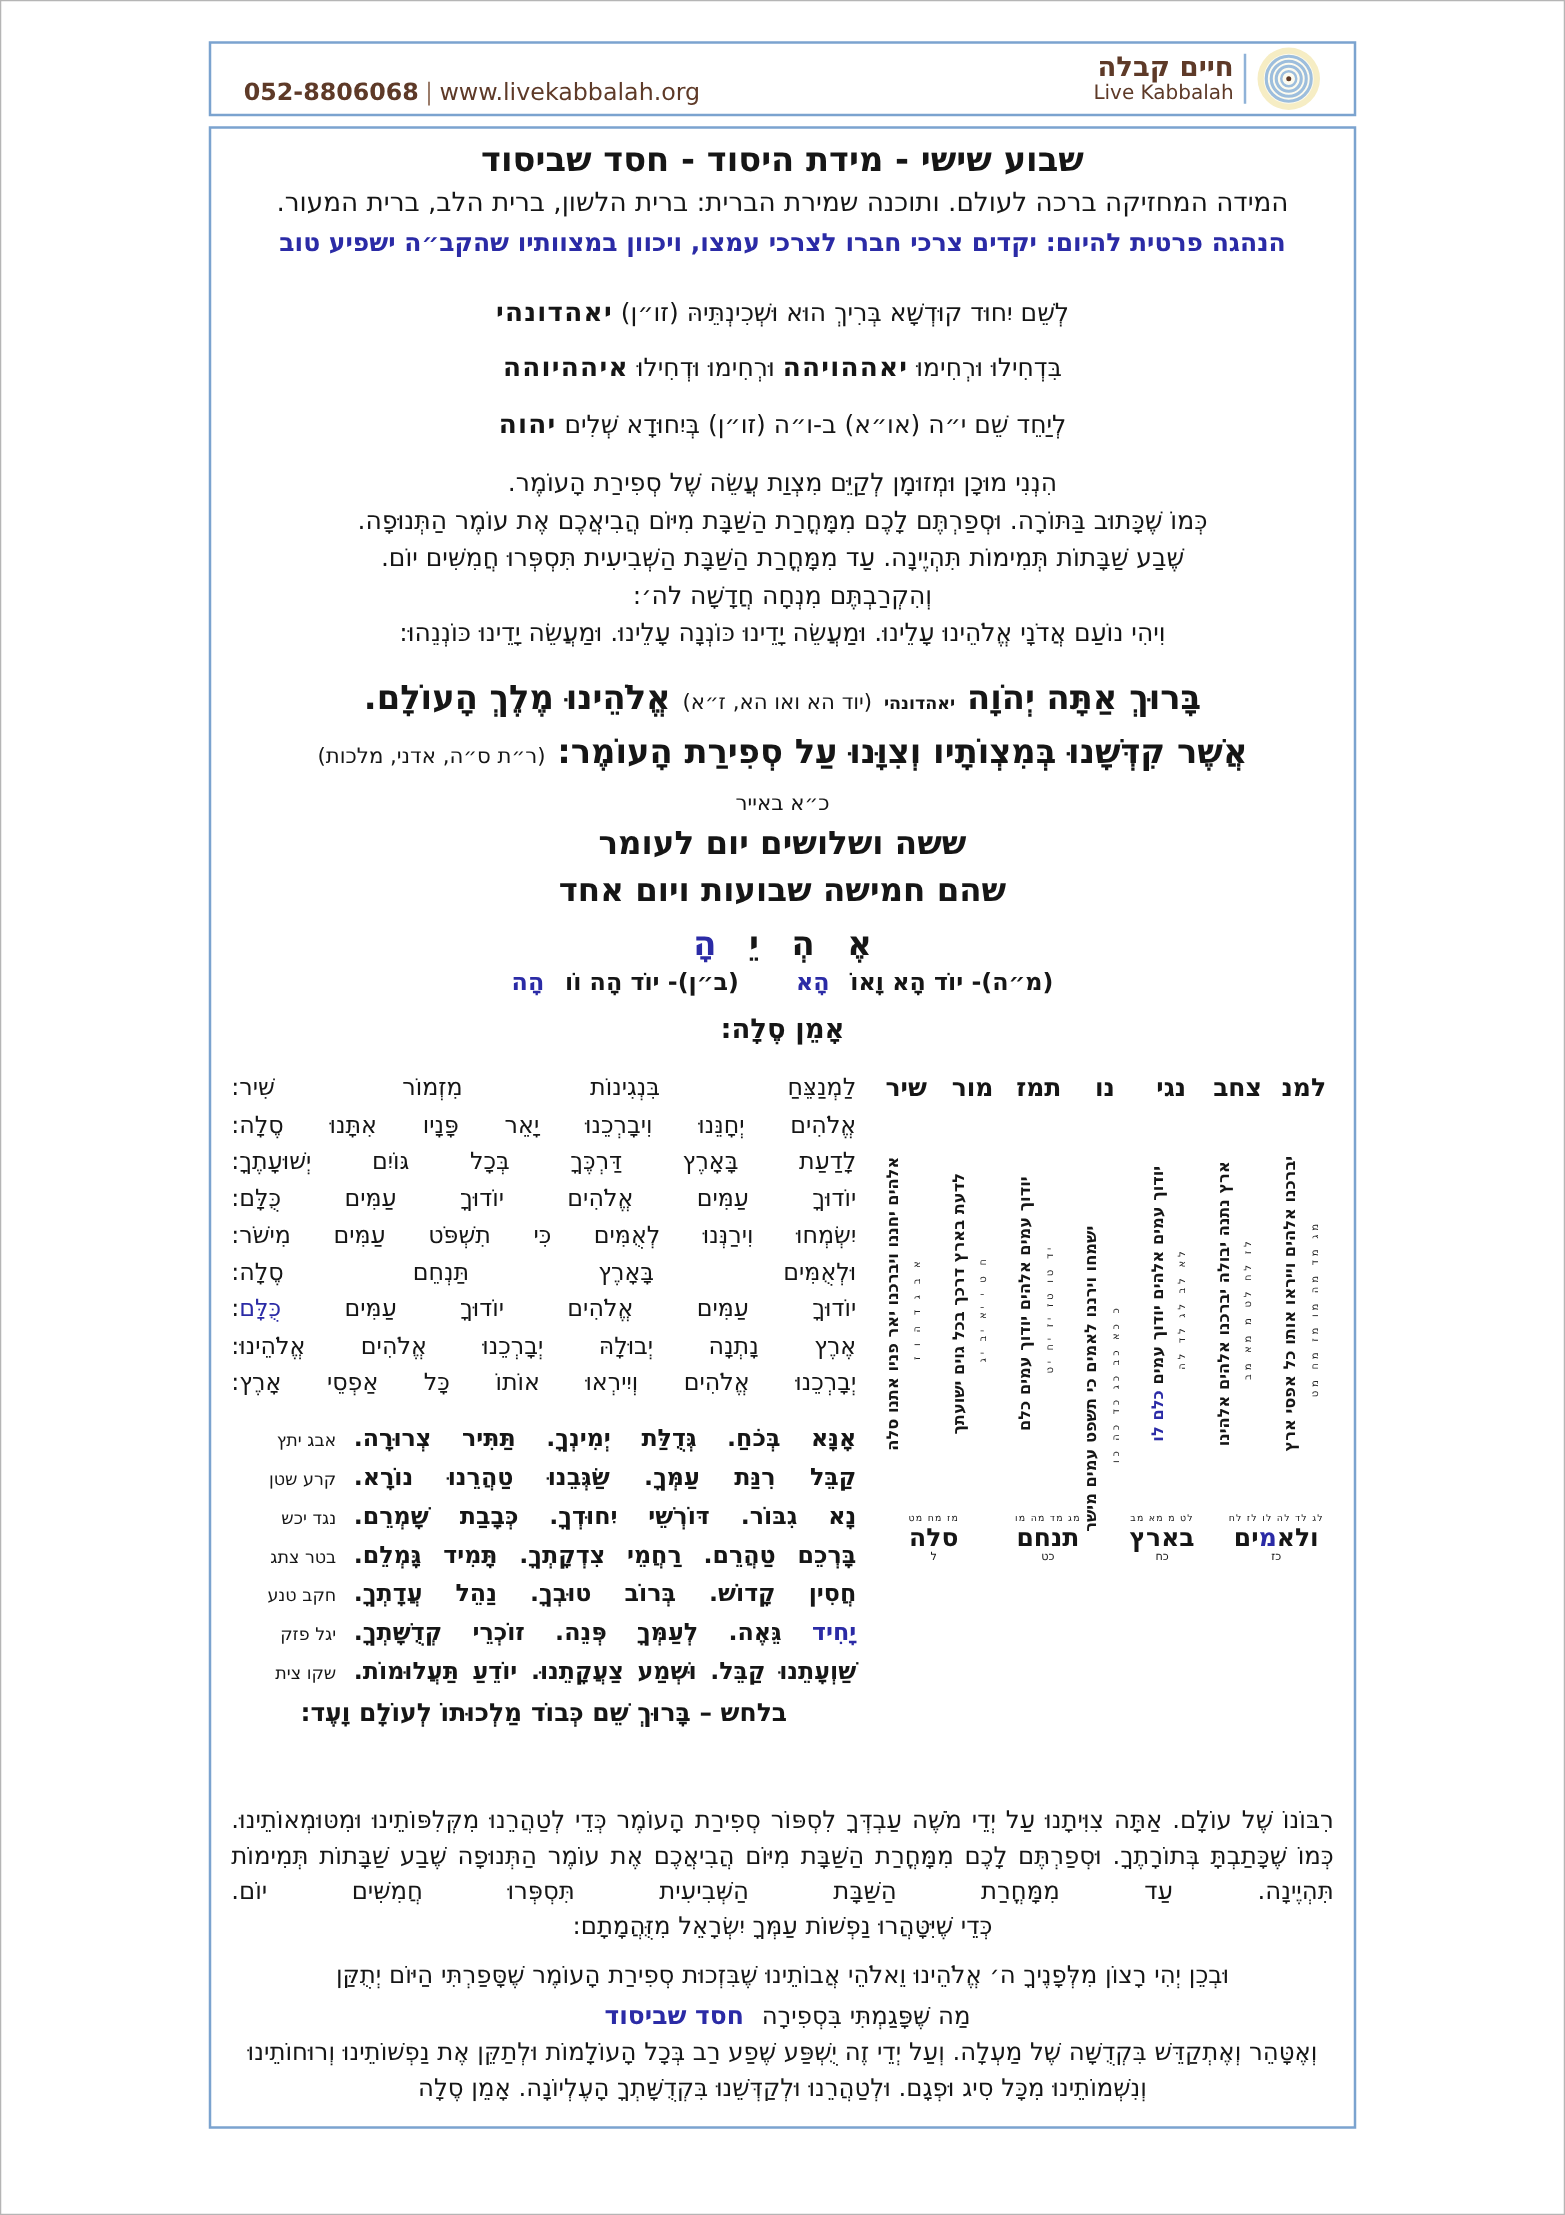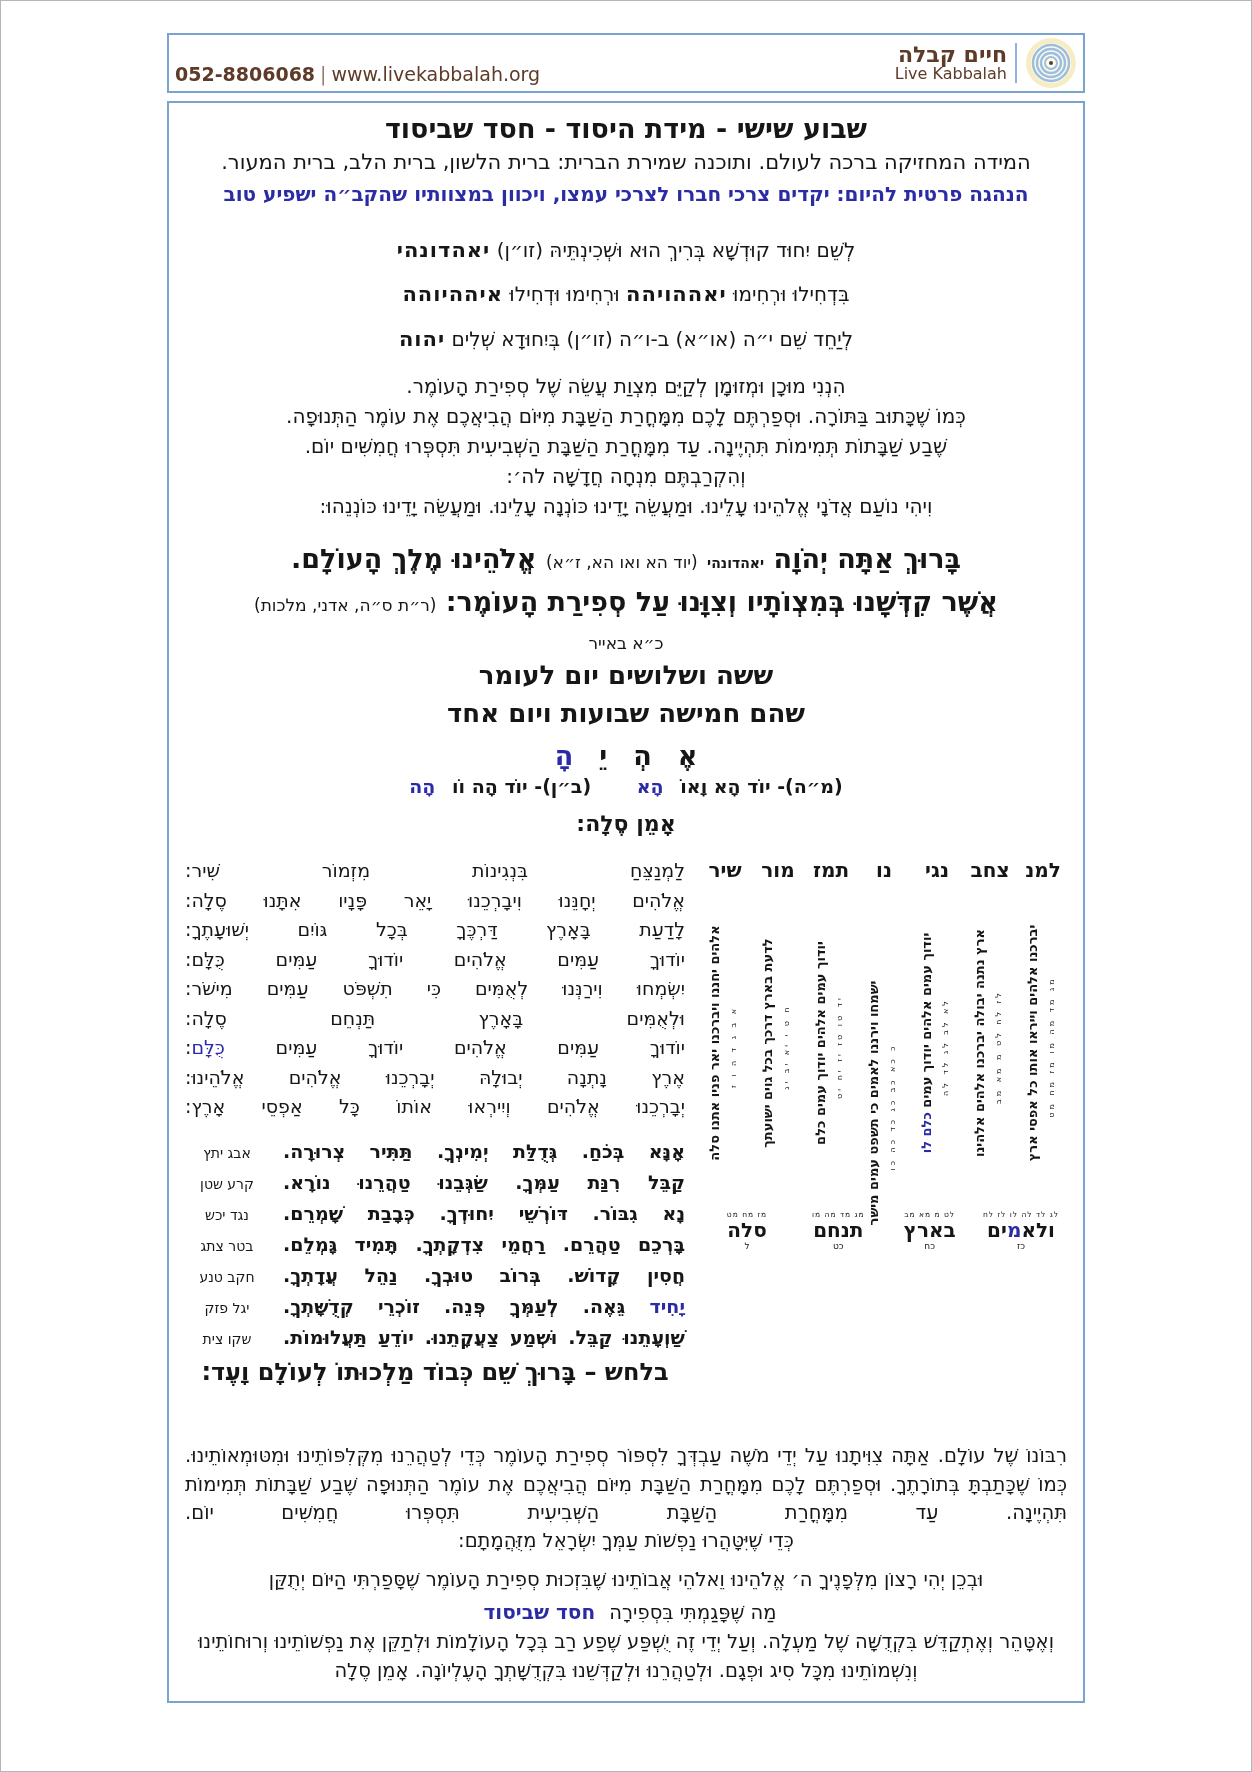--- a/index.html
+++ b/index.html
@@ -6,21 +6,21 @@
   .page{
     width:1252px;height:1772px;margin:0 auto;background:#ffffff;
     border:1px solid #b5b5b5;box-sizing:border-box;position:relative;
     font-family:"DejaVu Sans","Liberation Sans",sans-serif;color:#161616;
     overflow:hidden;padding-top:32px;
   }
   
   .header-box{
     width:918px;margin:0 auto;height:60px;border:2px solid #7ba3cf;
     box-sizing:border-box;display:flex;direction:ltr;
-    justify-content:space-between;align-items:center;padding:0 6px;background:#fff;
+    justify-content:space-between;align-items:center;padding:0 26px;background:#fff;
   }
   .contact{color:#5e3a28;font-size:19px;font-weight:bold;align-self:flex-end;padding-bottom:6px;}
   .contact .sep{color:#9a7a68;font-weight:normal;padding:0 5px;}
   .contact .site{font-weight:normal;}
   .logo{display:flex;align-items:center;gap:8px;}
   .logo-text{text-align:right;color:#5e3a28;line-height:1.05;border-right:2px solid #8fb2d8;padding-right:8px;}
   .logo-he{font-size:22px;font-weight:bold;}
   .logo-en{font-size:16px;}
   
   .main-box{
@@ -46,22 +46,22 @@
   .milui .gap{margin-right:34px;}
   .kavanot{font-size:16.5px;color:#2b2ba6;margin-top:3px;}
   .harachaman{font-size:22px;font-weight:bold;line-height:1.5;margin-top:10px;}
   
   .columns{display:flex;direction:rtl;gap:16px;margin-top:16px;min-height:558px;}
   .right-col{flex:1;min-width:0;}
   .psalm{font-size:19px;line-height:29.5px;text-align:justify;text-align-last:justify;direction:rtl;}
   .ana{margin-top:18px;}
   .ana-row{display:flex;direction:rtl;align-items:baseline;margin-top:9px;}
   .ana-text{flex:1;font-size:19px;font-weight:bold;text-align:justify;text-align-last:justify;}
-  .ana-init{width:84px;font-size:14px;text-align:center;margin-right:14px;white-space:nowrap;}
-  .whisper{font-size:24px;font-weight:bold;margin-top:10px;text-align:center;}
+  .ana-init{width:84px;font-size:14px;text-align:right;margin-right:14px;white-space:nowrap;}
+  .whisper{font-size:20px;font-weight:bold;margin-top:10px;text-align:center;}
   
   .menorah-wrap{width:366px;direction:rtl;}
   .mbranches{display:flex;direction:rtl;justify-content:space-between;}
   .mcolblock{display:flex;flex-direction:column;align-items:center;width:48px;}
   .mhead{font-size:20px;font-weight:bold;height:28px;line-height:28px;white-space:nowrap;}
   .mcol{position:relative;width:46px;height:318px;overflow:visible;}
   .mcol .mrot{
     position:absolute;top:0;left:0;width:318px;height:46px;direction:rtl;
     transform-origin:0 0;transform:rotate(-90deg) translateX(-318px);
   }

